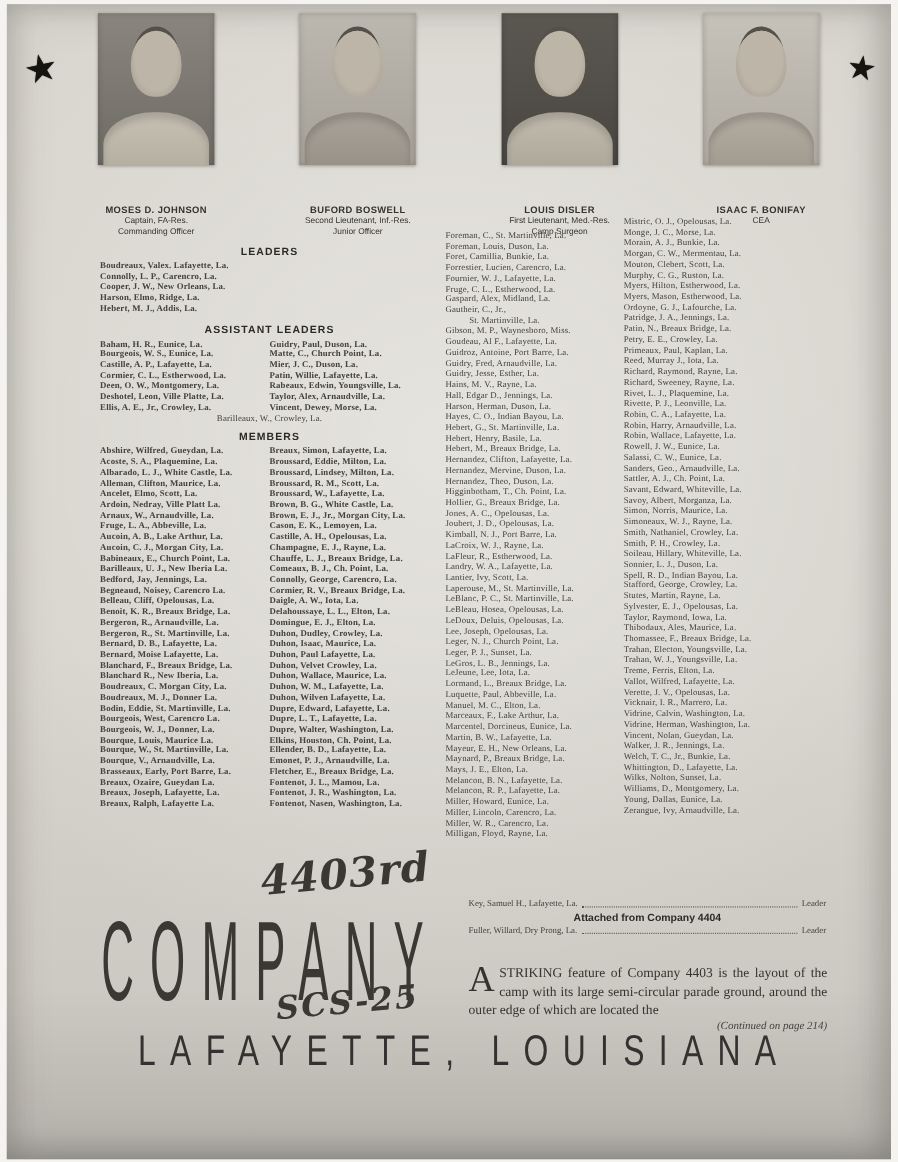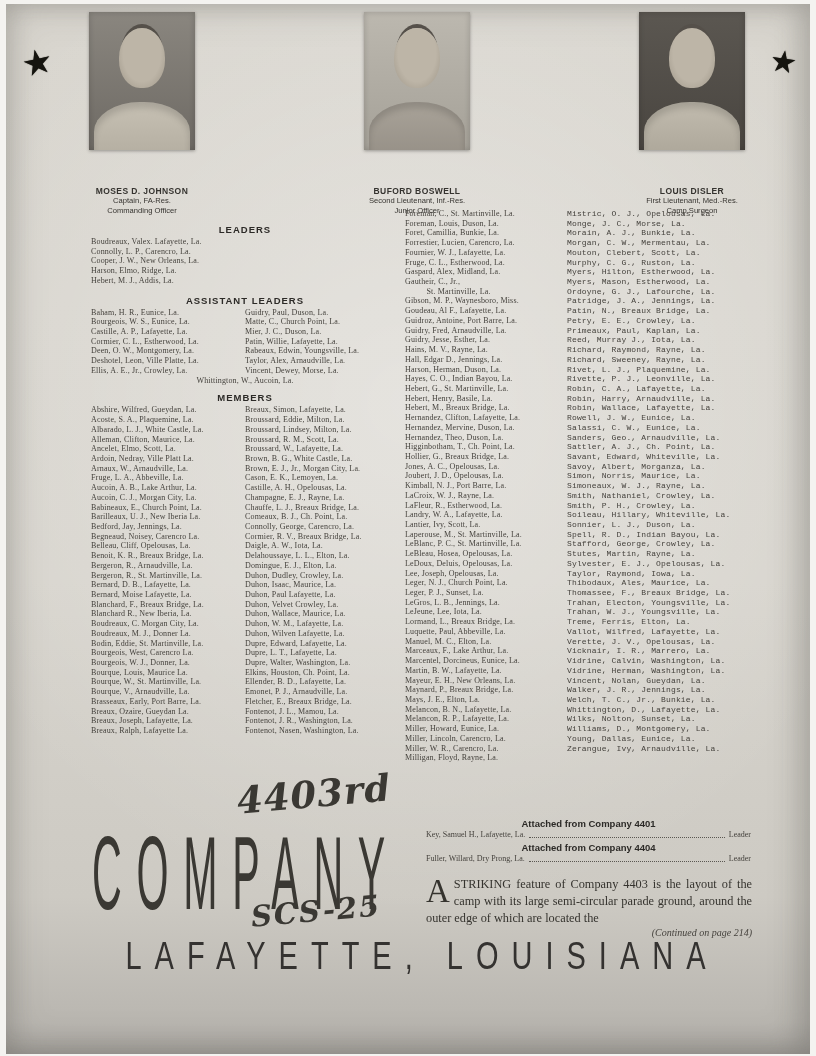--- a/index.html
+++ b/index.html
@@ -46,24 +46,24 @@
   .cap-name { font-size:8.5px; font-weight:bold; letter-spacing:.4px; }
   .cap-line { font-size:7.6px; line-height:9.5px; }
 
   
   .list-head {
     font-family:"Liberation Sans", sans-serif; font-weight:bold; font-size:9.5px;
     letter-spacing:1px; text-align:center; color:#2c2a27; margin:17px 0 2px 0;
   }
   .entry { font-size:8px; line-height:9.72px; color:#45423d; white-space:pre; letter-spacing:.15px; }
   .twocol { display:flex; }
-  .twocol > div { width:50%; }
+  .twocol > div { width:50%;font-weight:bold; }
   #group1 { position:absolute; left:85px; top:203px; width:308px; }
   #group2 { position:absolute; left:399px; top:205px; width:160px; }
-  #group3 { position:absolute; left:561px; top:205px; width:180px;font-family:Liberation Mono, monospace; }
+  #group3 { position:absolute; left:561px; top:193px; width:180px; }
   .centered-entry { text-align:center; }
 
   
   #attached { position:absolute; left:420px; top:812px; width:325px; }
   .att-head { font-family:"Liberation Sans", sans-serif; font-weight:bold; font-size:9.5px; text-align:center; color:#2c2a27; margin-top:2px; }
   .att-row { display:flex; align-items:flex-end; font-size:8px; color:#45423d; line-height:11px; }
   .att-dots { flex:1; border-bottom:1.5px dotted #5a5751; margin:0 4px 2px 4px; }
 
   
   #paragraph { position:absolute; left:420px; top:872px; width:326px; color:#35332e; }
@@ -114,20 +114,28 @@
       </div>
     </div>
     <div class="fig">
       <div class="portrait"></div>
       <div class="caption">
         <div class="cap-name">LOUIS DISLER</div>
         <div class="cap-line">First Lieutenant, Med.-Res.</div>
         <div class="cap-line">Camp Surgeon</div>
       </div>
     </div>
+    <div class="fig">
+      <div class="portrait"></div>
+      <div class="caption">
+        <div class="cap-name">ISAAC F. BONIFAY</div>
+        <div class="cap-line">CEA</div>
+        <div class="cap-line"></div>
+      </div>
+    </div>
   </div>
 
   <div id="group1">
     <div class="list-head">LEADERS</div>
     <div class="twocol">
       <div>
           <div class="entry">Boudreaux, Valex. Lafayette, La.</div>
           <div class="entry">Connolly, L. P., Carencro, La.</div>
           <div class="entry">Cooper, J. W., New Orleans, La.</div>
           <div class="entry">Harson, Elmo, Ridge, La.</div>
@@ -148,21 +156,21 @@
       <div>
           <div class="entry">Guidry, Paul, Duson, La.</div>
           <div class="entry">Matte, C., Church Point, La.</div>
           <div class="entry">Mier, J. C., Duson, La.</div>
           <div class="entry">Patin, Willie, Lafayette, La.</div>
           <div class="entry">Rabeaux, Edwin, Youngsville, La.</div>
           <div class="entry">Taylor, Alex, Arnaudville, La.</div>
           <div class="entry">Vincent, Dewey, Morse, La.</div>
         </div>
     </div>
-    <div class="entry centered-entry">Whittington, W., Aucoin, La.</div>
+    <div class="entry centered-entry">Barilleaux, W., Crowley, La.</div>
     <div class="list-head" style="margin-top:7px;">MEMBERS</div>
     <div class="twocol">
       <div>
           <div class="entry">Abshire, Wilfred, Gueydan, La.</div>
           <div class="entry">Acoste, S. A., Plaquemine, La.</div>
           <div class="entry">Albarado, L. J., White Castle, La.</div>
           <div class="entry">Alleman, Clifton, Maurice, La.</div>
           <div class="entry">Ancelet, Elmo, Scott, La.</div>
           <div class="entry">Ardoin, Nedray, Ville Platt La.</div>
           <div class="entry">Arnaux, W., Arnaudville, La.</div>
@@ -346,21 +354,20 @@
       <div class="entry">Walker, J. R., Jennings, La.</div>
       <div class="entry">Welch, T. C., Jr., Bunkie, La.</div>
       <div class="entry">Whittington, D., Lafayette, La.</div>
       <div class="entry">Wilks, Nolton, Sunset, La.</div>
       <div class="entry">Williams, D., Montgomery, La.</div>
       <div class="entry">Young, Dallas, Eunice, La.</div>
       <div class="entry">Zerangue, Ivy, Arnaudville, La.</div>
     </div>
 
   <div id="attached">
-    <div class="att-head">Attached from Company 4401</div>
     <div class="att-row">
       <span>Key, Samuel H., Lafayette, La.</span>
       <span class="att-dots"></span>
       <span>Leader</span>
     </div>
     <div class="att-head">Attached from Company 4404</div>
     <div class="att-row">
       <span>Fuller, Willard, Dry Prong, La.</span>
       <span class="att-dots"></span>
       <span>Leader</span>

